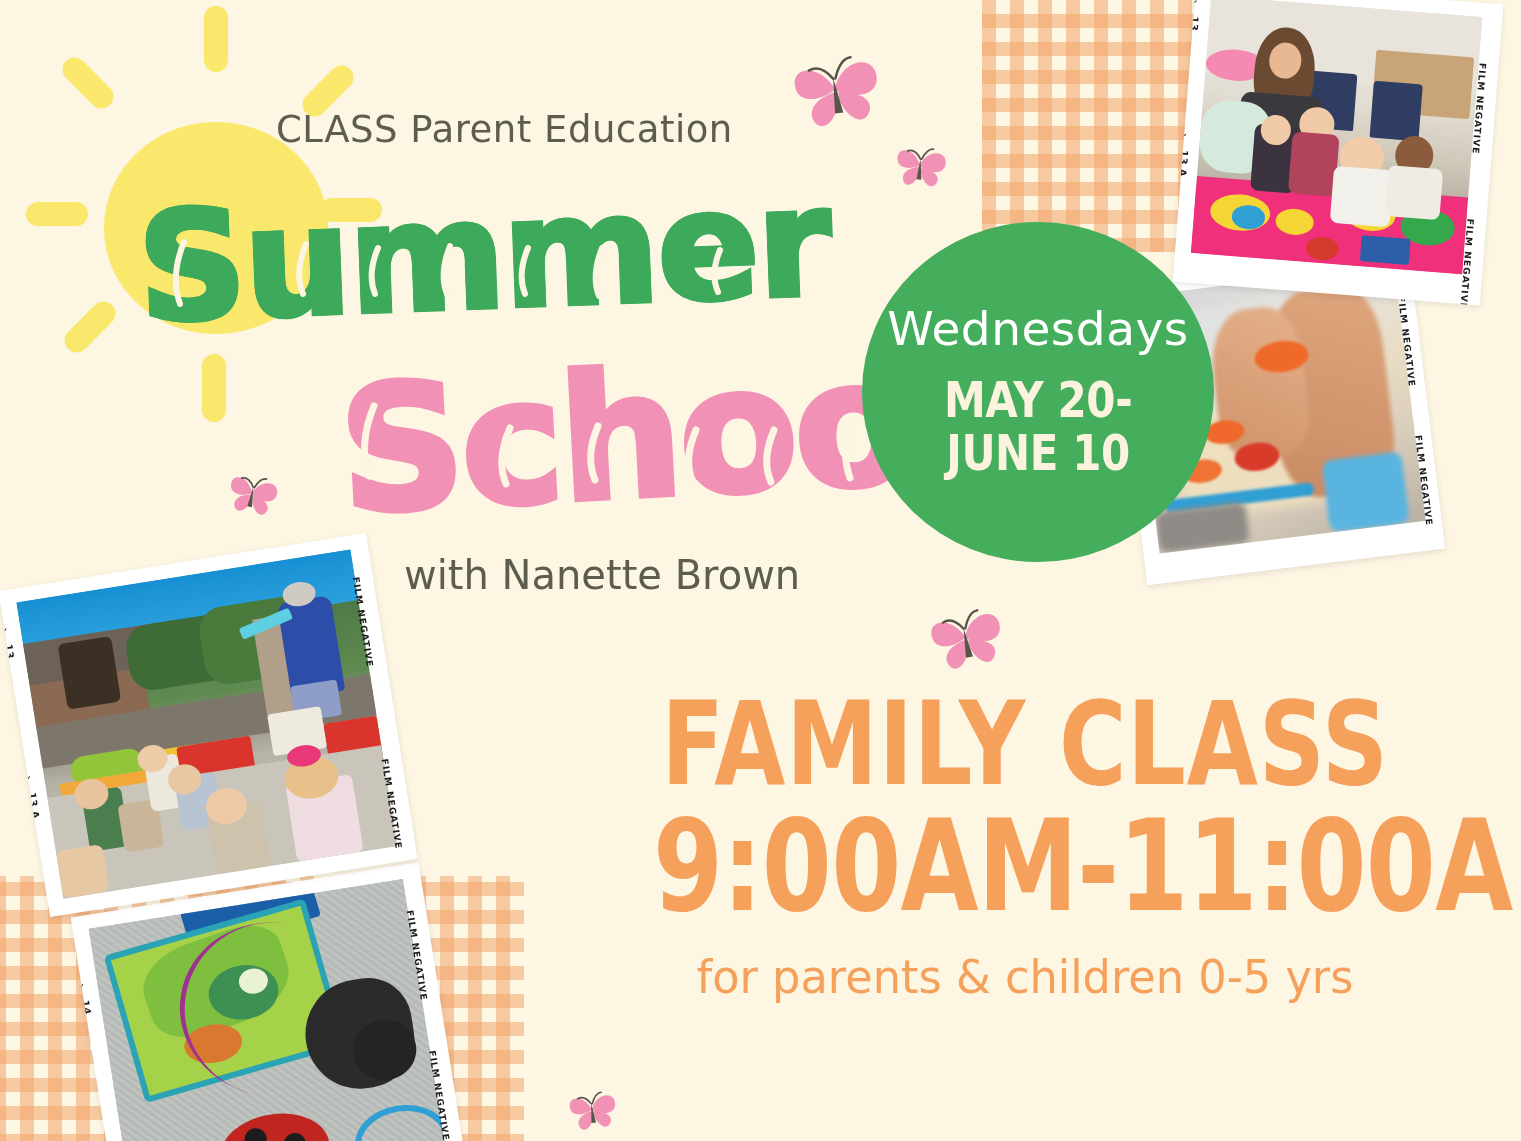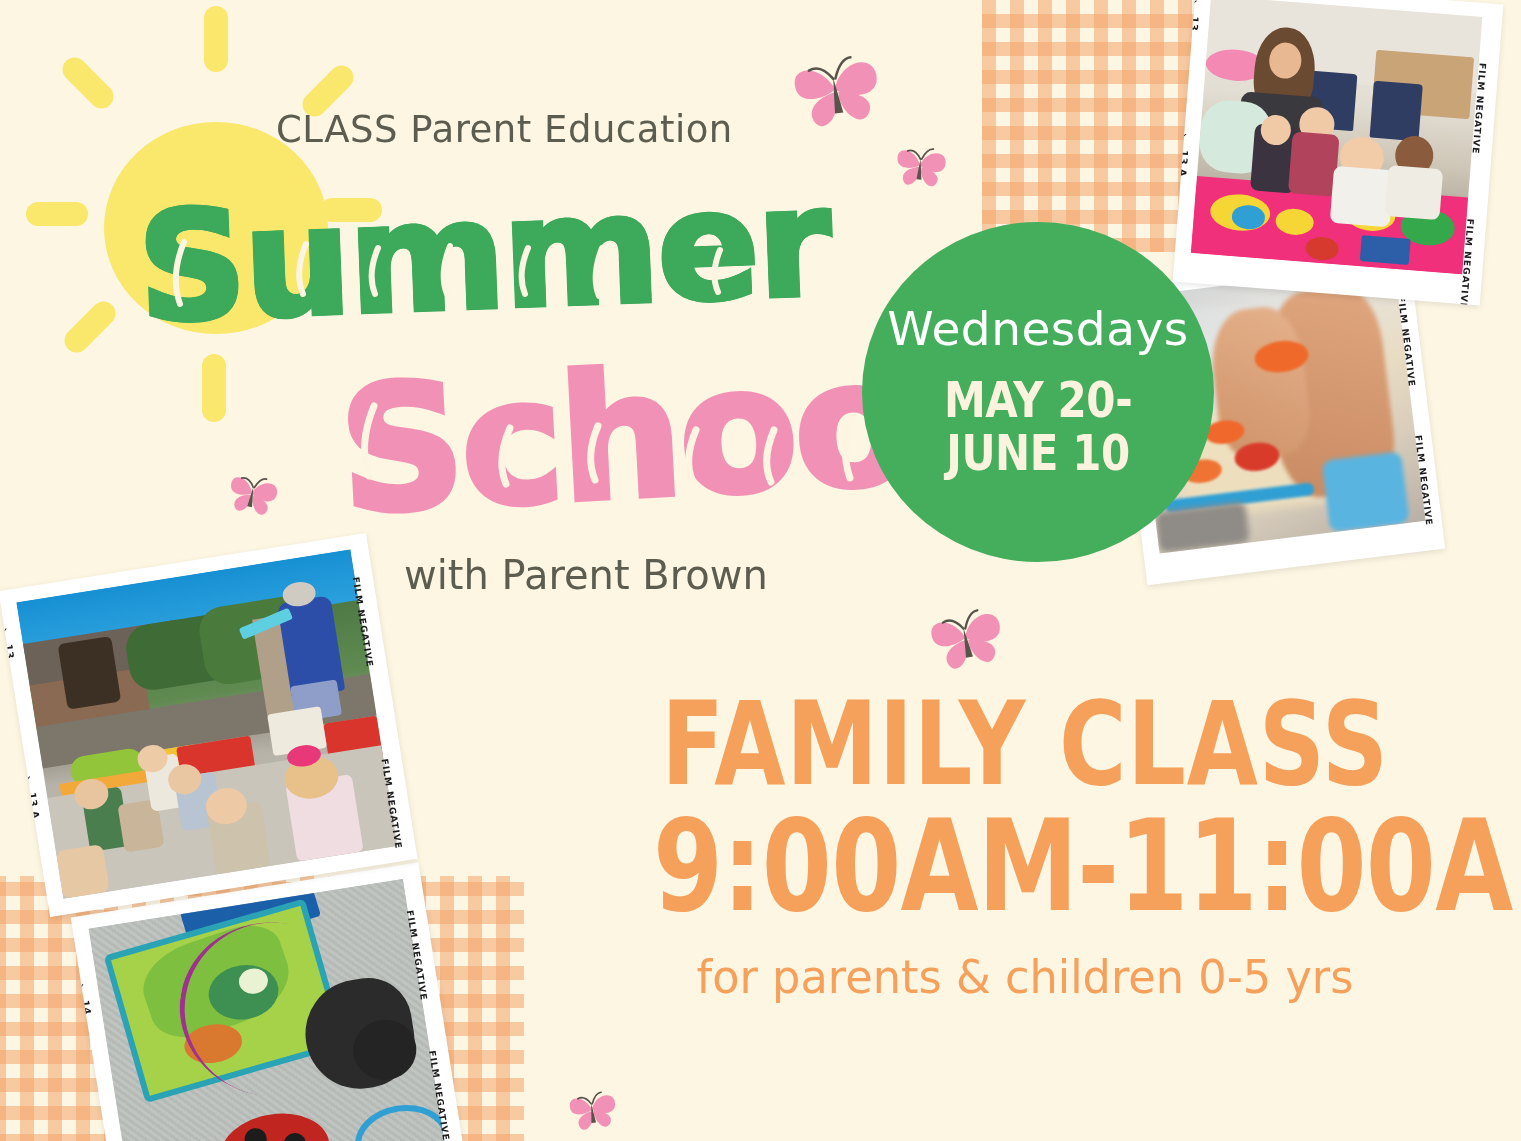--- a/index.html
+++ b/index.html
@@ -183,21 +183,21 @@
         <path d="M264 86 q-16 38 -5 70"></path>
         <path d="M400 108 q-14 32 -4 56"></path>
         <path d="M488 106 q-13 30 -3 54"></path>
         <path d="M586 110 q-13 30 -3 52"></path>
         <path d="M664 110 q-13 30 -3 52"></path>
         <path d="M742 100 q-12 30 -2 58"></path>
       </g>
     </svg>
   </div>
 
-  <div id="byline">with Parent Brown</div>
+  <div id="byline">with Nanette Brown</div>
 
   <div class="butterfly" style="left:792px;top:52px;transform:rotate(-8deg) scale(1.05);">
     <svg width="90" height="76" viewBox="0 0 90 76">
       <g fill="#F291B6">
         <path d="M42 34 C30 10 4 10 6 30 C7 46 28 46 42 38 Z"></path>
         <path d="M44 34 C56 8 86 10 84 32 C82 50 58 48 44 38 Z"></path>
         <path d="M42 40 C28 42 12 52 20 66 C28 78 44 62 44 46 Z"></path>
         <path d="M46 40 C62 42 80 50 72 64 C64 77 48 62 46 46 Z"></path>
       </g>
       <path d="M43 26 L48 60 L40 60 Z" fill="#58544C"></path>

